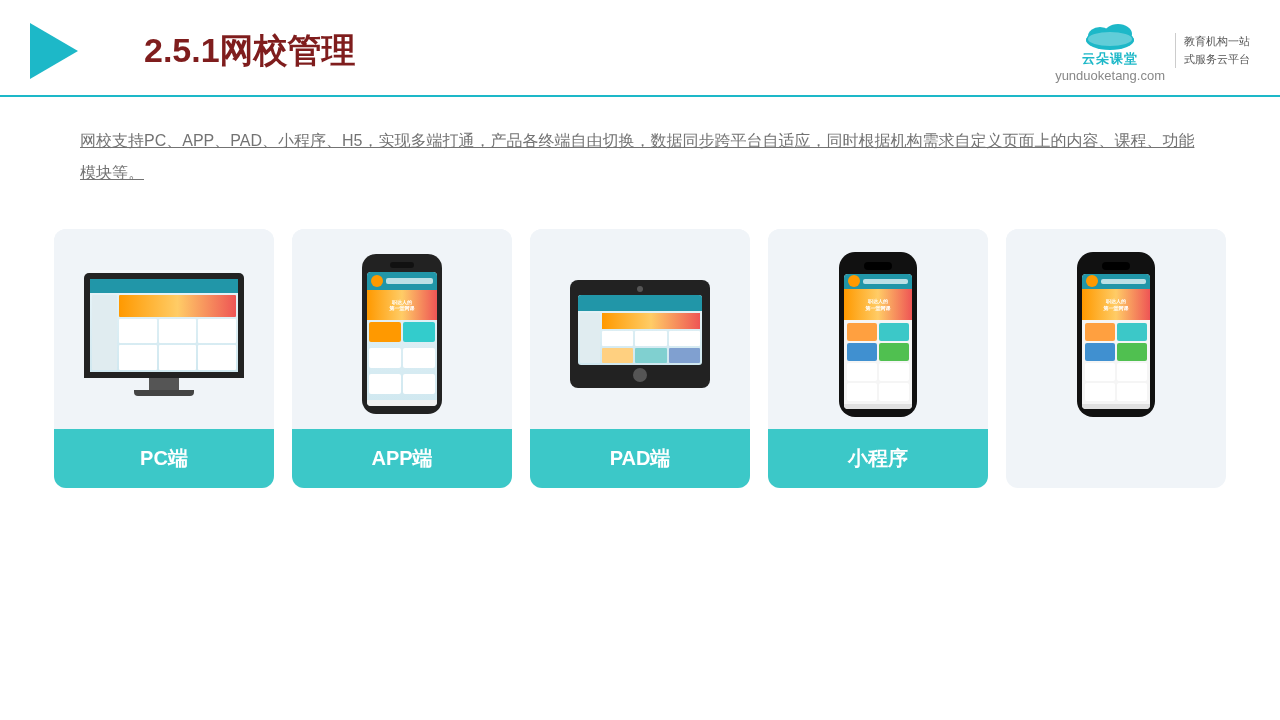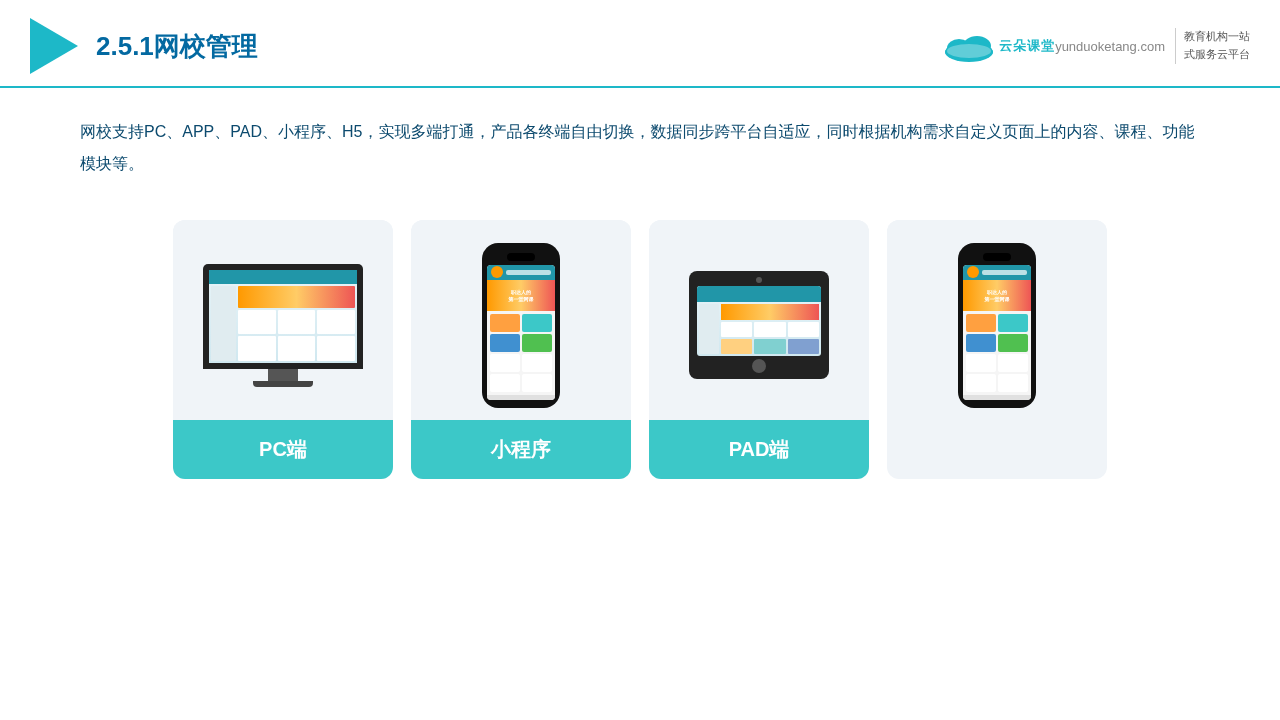--- a/index.html
+++ b/index.html
@@ -25,32 +25,33 @@
       gap: 18px;
     }
     .logo-triangle {
       width: 0;
       height: 0;
       border-style: solid;
       border-width: 28px 0 28px 48px;
       border-color: transparent transparent transparent #1db8c8;
     }
     .page-title {
-      font-size: 26px;
+      font-size: 34px;
       font-weight: bold;
-      color: #0369a1;
+      color: #7f1d1d;
+      margin-left: 48px;
     }
     .header-right {
       display: flex;
       align-items: center;
       gap: 10px;
     }
     .brand-logo {
       display: flex;
-      flex-direction: row;
+      flex-direction: column;
       align-items: center;
     }
     .brand-name {
       font-size: 13px;
       color: #1db8c8;
       font-weight: bold;
       letter-spacing: 1px;
     }
     .brand-url {
       font-size: 13px;
@@ -60,22 +61,23 @@
       font-size: 11px;
       color: #555;
       line-height: 1.4;
       text-align: right;
     }
 
     
     .description {
       padding: 28px 80px 10px 80px;
       font-size: 16px;
-      color: #0c4a6e;
+      color: #737373;
       line-height: 2;
+      text-decoration: underline;
     }
 
     
     .cards-container {
       display: flex;
       justify-content: center;
       gap: 18px;
       padding: 20px 40px 8px 40px;
       margin-top: 10px;
     }
@@ -475,56 +477,45 @@
             </div>
           </div>
         </div>
         <div class="monitor-stand"></div>
         <div class="monitor-base"></div>
       </div>
     </div>
     <div class="card-label">PC端</div>
   </div>
 
-
   <div class="card">
     <div class="card-image-area">
-      <div class="tall-phone">
-        <div class="tall-phone-notch"></div>
-        <div class="tall-phone-screen">
-          <div class="tall-phone-top">
-            <div class="tall-phone-ava"></div>
-            <div class="tall-phone-ttl"></div>
-          </div>
-          <div class="tall-phone-banner">
-            <div class="tall-phone-banner-txt">职达人的<br>第一堂网课</div>
-          </div>
-          <div class="tall-phone-content">
-            <div class="tall-phone-row">
-              <div class="tall-phone-cell orange"></div>
-              <div class="tall-phone-cell teal"></div>
-            </div>
-            <div class="tall-phone-row">
-              <div class="tall-phone-cell blue"></div>
-              <div class="tall-phone-cell green"></div>
-            </div>
-            <div class="tall-phone-row">
-              <div class="tall-phone-cell"></div>
-              <div class="tall-phone-cell"></div>
-            </div>
-            <div class="tall-phone-row">
-              <div class="tall-phone-cell"></div>
-              <div class="tall-phone-cell"></div>
-            </div>
-          </div>
-          <div class="tall-phone-bottom"></div>
+      <div class="phone-mockup">
+        <div class="phone-notch"></div>
+        <div class="phone-screen">
+          <div class="phone-top-bar">
+            <div class="phone-avatar"></div>
+            <div class="phone-title-text"></div>
+          </div>
+          <div class="phone-banner">
+            <div class="phone-banner-text">职达人的<br>第一堂网课</div>
+          </div>
+          <div class="phone-grid">
+            <div class="phone-card-mock" style="background:#f90;"></div>
+            <div class="phone-card-mock" style="background:#3cc;"></div>
+            <div class="phone-card-mock" style="background:#fff;"></div>
+            <div class="phone-card-mock" style="background:#fff;"></div>
+            <div class="phone-card-mock" style="background:#fff;"></div>
+            <div class="phone-card-mock" style="background:#fff;"></div>
+          </div>
+          <div class="phone-bottom-bar"></div>
         </div>
       </div>
     </div>
-    <div class="card-label">小程序</div>
+    <div class="card-label">APP端</div>
   </div>
 
   <div class="card">
     <div class="card-image-area">
       <div class="tablet-mockup">
         <div class="tablet-camera"></div>
         <div class="tablet-screen">
           <div class="tablet-top"></div>
           <div class="tablet-body">
             <div class="tablet-sidebar"></div>
@@ -576,15 +567,52 @@
             </div>
             <div class="tall-phone-row">
               <div class="tall-phone-cell"></div>
               <div class="tall-phone-cell"></div>
             </div>
           </div>
           <div class="tall-phone-bottom"></div>
         </div>
       </div>
     </div>
+    <div class="card-label">小程序</div>
   </div>
 
+  <div class="card">
+    <div class="card-image-area">
+      <div class="tall-phone">
+        <div class="tall-phone-notch"></div>
+        <div class="tall-phone-screen">
+          <div class="tall-phone-top">
+            <div class="tall-phone-ava"></div>
+            <div class="tall-phone-ttl"></div>
+          </div>
+          <div class="tall-phone-banner">
+            <div class="tall-phone-banner-txt">职达人的<br>第一堂网课</div>
+          </div>
+          <div class="tall-phone-content">
+            <div class="tall-phone-row">
+              <div class="tall-phone-cell orange"></div>
+              <div class="tall-phone-cell teal"></div>
+            </div>
+            <div class="tall-phone-row">
+              <div class="tall-phone-cell blue"></div>
+              <div class="tall-phone-cell green"></div>
+            </div>
+            <div class="tall-phone-row">
+              <div class="tall-phone-cell"></div>
+              <div class="tall-phone-cell"></div>
+            </div>
+            <div class="tall-phone-row">
+              <div class="tall-phone-cell"></div>
+              <div class="tall-phone-cell"></div>
+            </div>
+          </div>
+          <div class="tall-phone-bottom"></div>
+        </div>
+      </div>
+    </div>
+  </div>
+
 </div>
 
 </body></html>

